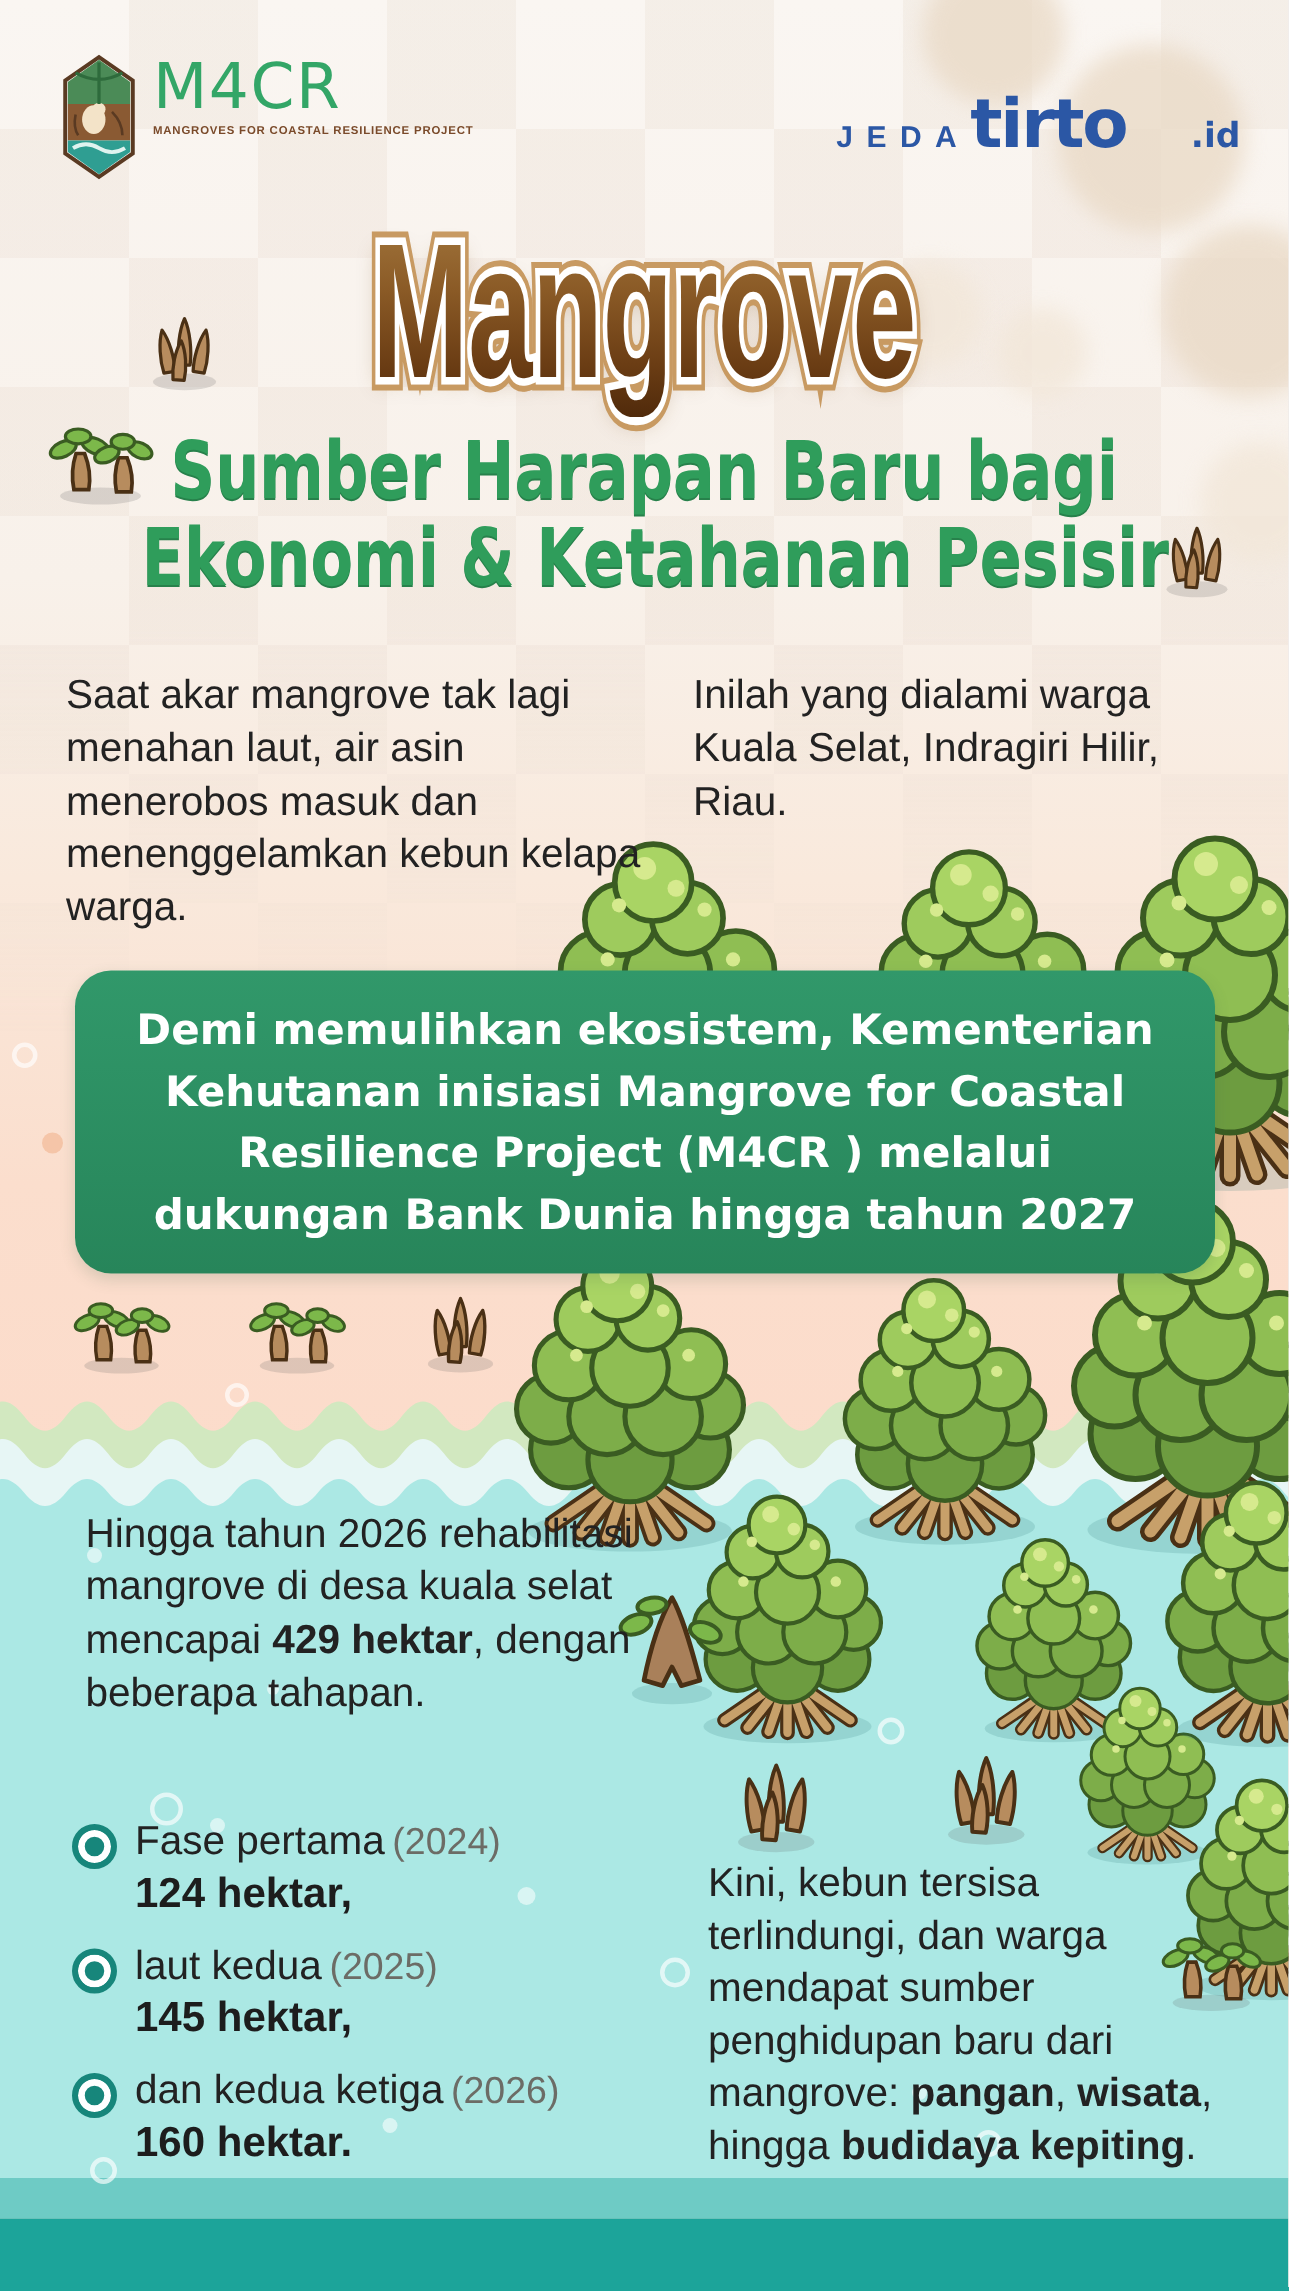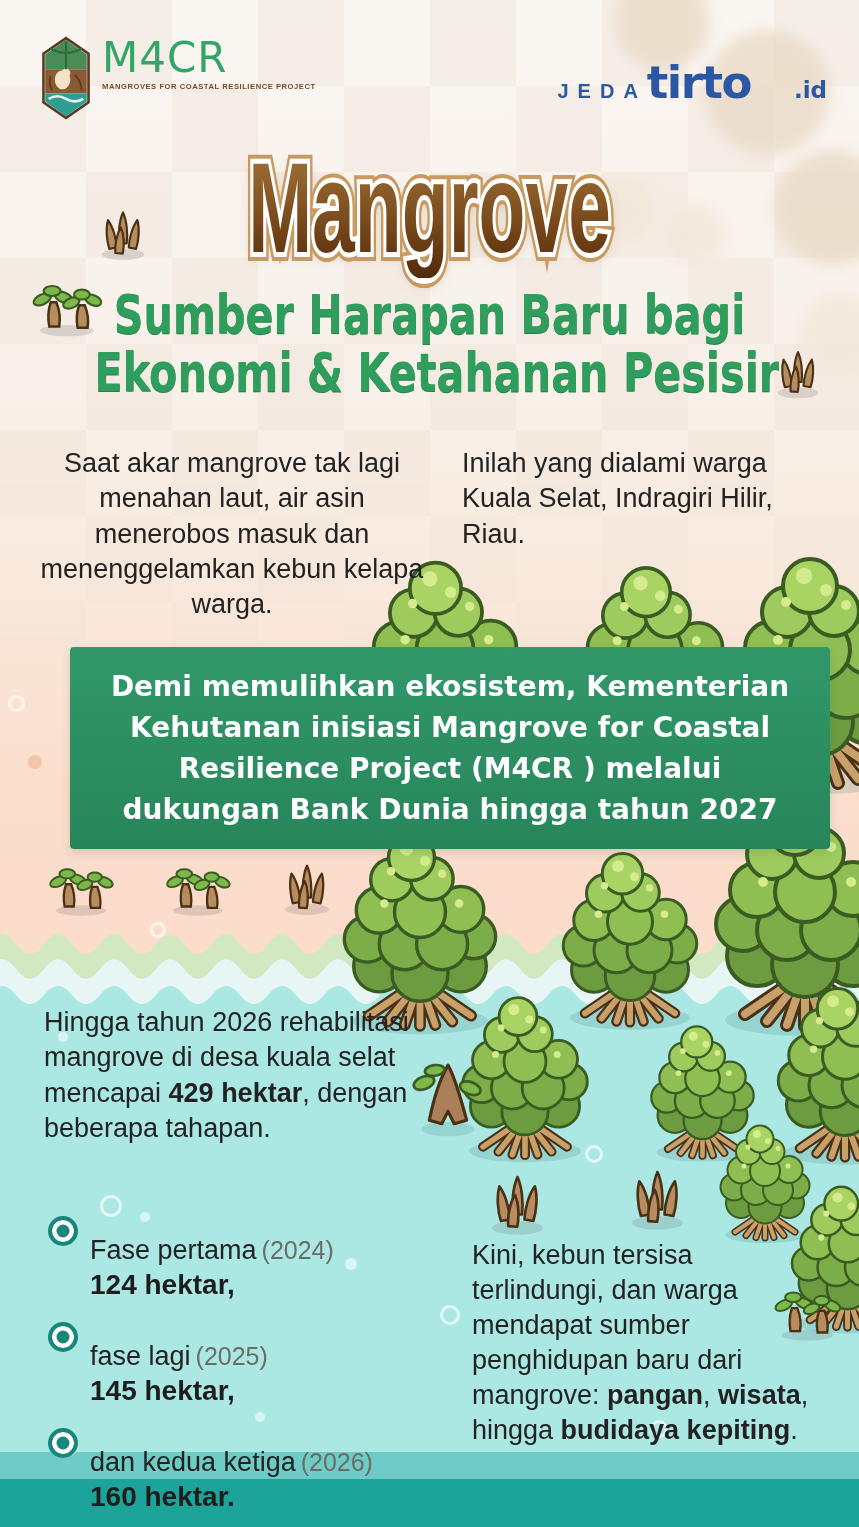--- a/index.html
+++ b/index.html
@@ -40,36 +40,36 @@
   .t-outline{-webkit-text-stroke:18px #c89a62;color:#c89a62;text-shadow:0 9px 0 #b8854d,0 4px 18px rgba(120,80,30,.35);}
   .t-white{-webkit-text-stroke:10px #ffffff;color:#fff;}
   .t-fill{background:linear-gradient(180deg,#a5793f 0%,#8a5a26 40%,#6b3d14 75%,#502a0b 100%);
     -webkit-background-clip:text;background-clip:text;color:transparent;}
   .subtitle{position:absolute;left:0;top:284px;width:859px;text-align:center;transform:scaleX(.78);transform-origin:50% 0;
     font-family:"DejaVu Sans",sans-serif;font-weight:bold;font-size:53px;line-height:58px;color:#2f9d5b;
     text-shadow:0 1px 0 #27814b;white-space:nowrap;}
   
   .para{position:absolute;font-size:27px;line-height:1.31;color:#222;}
   .para b{font-weight:bold;}
-  .p-left{left:32px;top:446px;width:400px;text-align:center;}
+  .p-left{left:44px;top:446px;width:400px;}
   .p-right{left:462px;top:446px;width:380px;}
-  .p-stats{left:44px;top:1005px;width:370px;}
+  .p-stats{left:57px;top:1005px;width:370px;}
   .p-outro{left:472px;top:1238px;width:345px;line-height:1.30;}
   
-  .hl-box{position:absolute;left:50px;top:647px;width:760px;height:202px;border-radius:4px;
+  .hl-box{position:absolute;left:50px;top:647px;width:760px;height:202px;border-radius:24px;
     background:linear-gradient(180deg,#31986a 0%,#27855a 100%);z-index:6;
     display:flex;flex-direction:column;justify-content:center;align-items:center;
-    box-shadow:0 4px 10px rgba(60,100,70,.18);margin-left:20px;}
+    box-shadow:0 4px 10px rgba(60,100,70,.18);}
   .hl-line{font-family:"DejaVu Sans",sans-serif;font-weight:bold;font-size:28px;line-height:41px;color:#fff;text-align:center;}
   
   .phases{position:absolute;left:48px;top:1212px;width:400px;z-index:7;}
   .phase{display:flex;margin-bottom:17px;}
   .bullet{flex:0 0 auto;width:22px;height:22px;border-radius:50%;margin:4px 12px 0 0;
     background:#17867b;border:4px solid #17867b;box-shadow:inset 0 0 0 4.5px #fff;}
-  .phase-line1{font-size:27px;color:#222;margin-top:23px;}
+  .phase-line1{font-size:27px;color:#222;}
   .year{font-size:25px;color:#6c6c66;margin-left:5px;}
   .phase-value{font-size:28px;font-weight:bold;color:#1d1d1d;margin-top:3px;}
   .z5{z-index:5;} .z7{z-index:7;position:absolute;}
   .tree-back{z-index:4;} .tree-front{z-index:6;}
 </style>
 </head>
 <body>
 
 <div class="poster">
 
@@ -313,21 +313,21 @@
     <div class="phase">
       <span class="bullet"></span>
       <div>
         <div class="phase-line1"><span>Fase pertama</span><span class="year">(2024)</span></div>
         <div class="phase-value">124 hektar,</div>
       </div>
     </div>
     <div class="phase">
       <span class="bullet"></span>
       <div>
-        <div class="phase-line1"><span>fase lagi</span><span class="year">(2025)</span></div>
+        <div class="phase-line1"><span>laut kedua</span><span class="year">(2025)</span></div>
         <div class="phase-value">145 hektar,</div>
       </div>
     </div>
     <div class="phase">
       <span class="bullet"></span>
       <div>
         <div class="phase-line1"><span>dan kedua ketiga</span><span class="year">(2026)</span></div>
         <div class="phase-value">160 hektar.</div>
       </div>
     </div>

